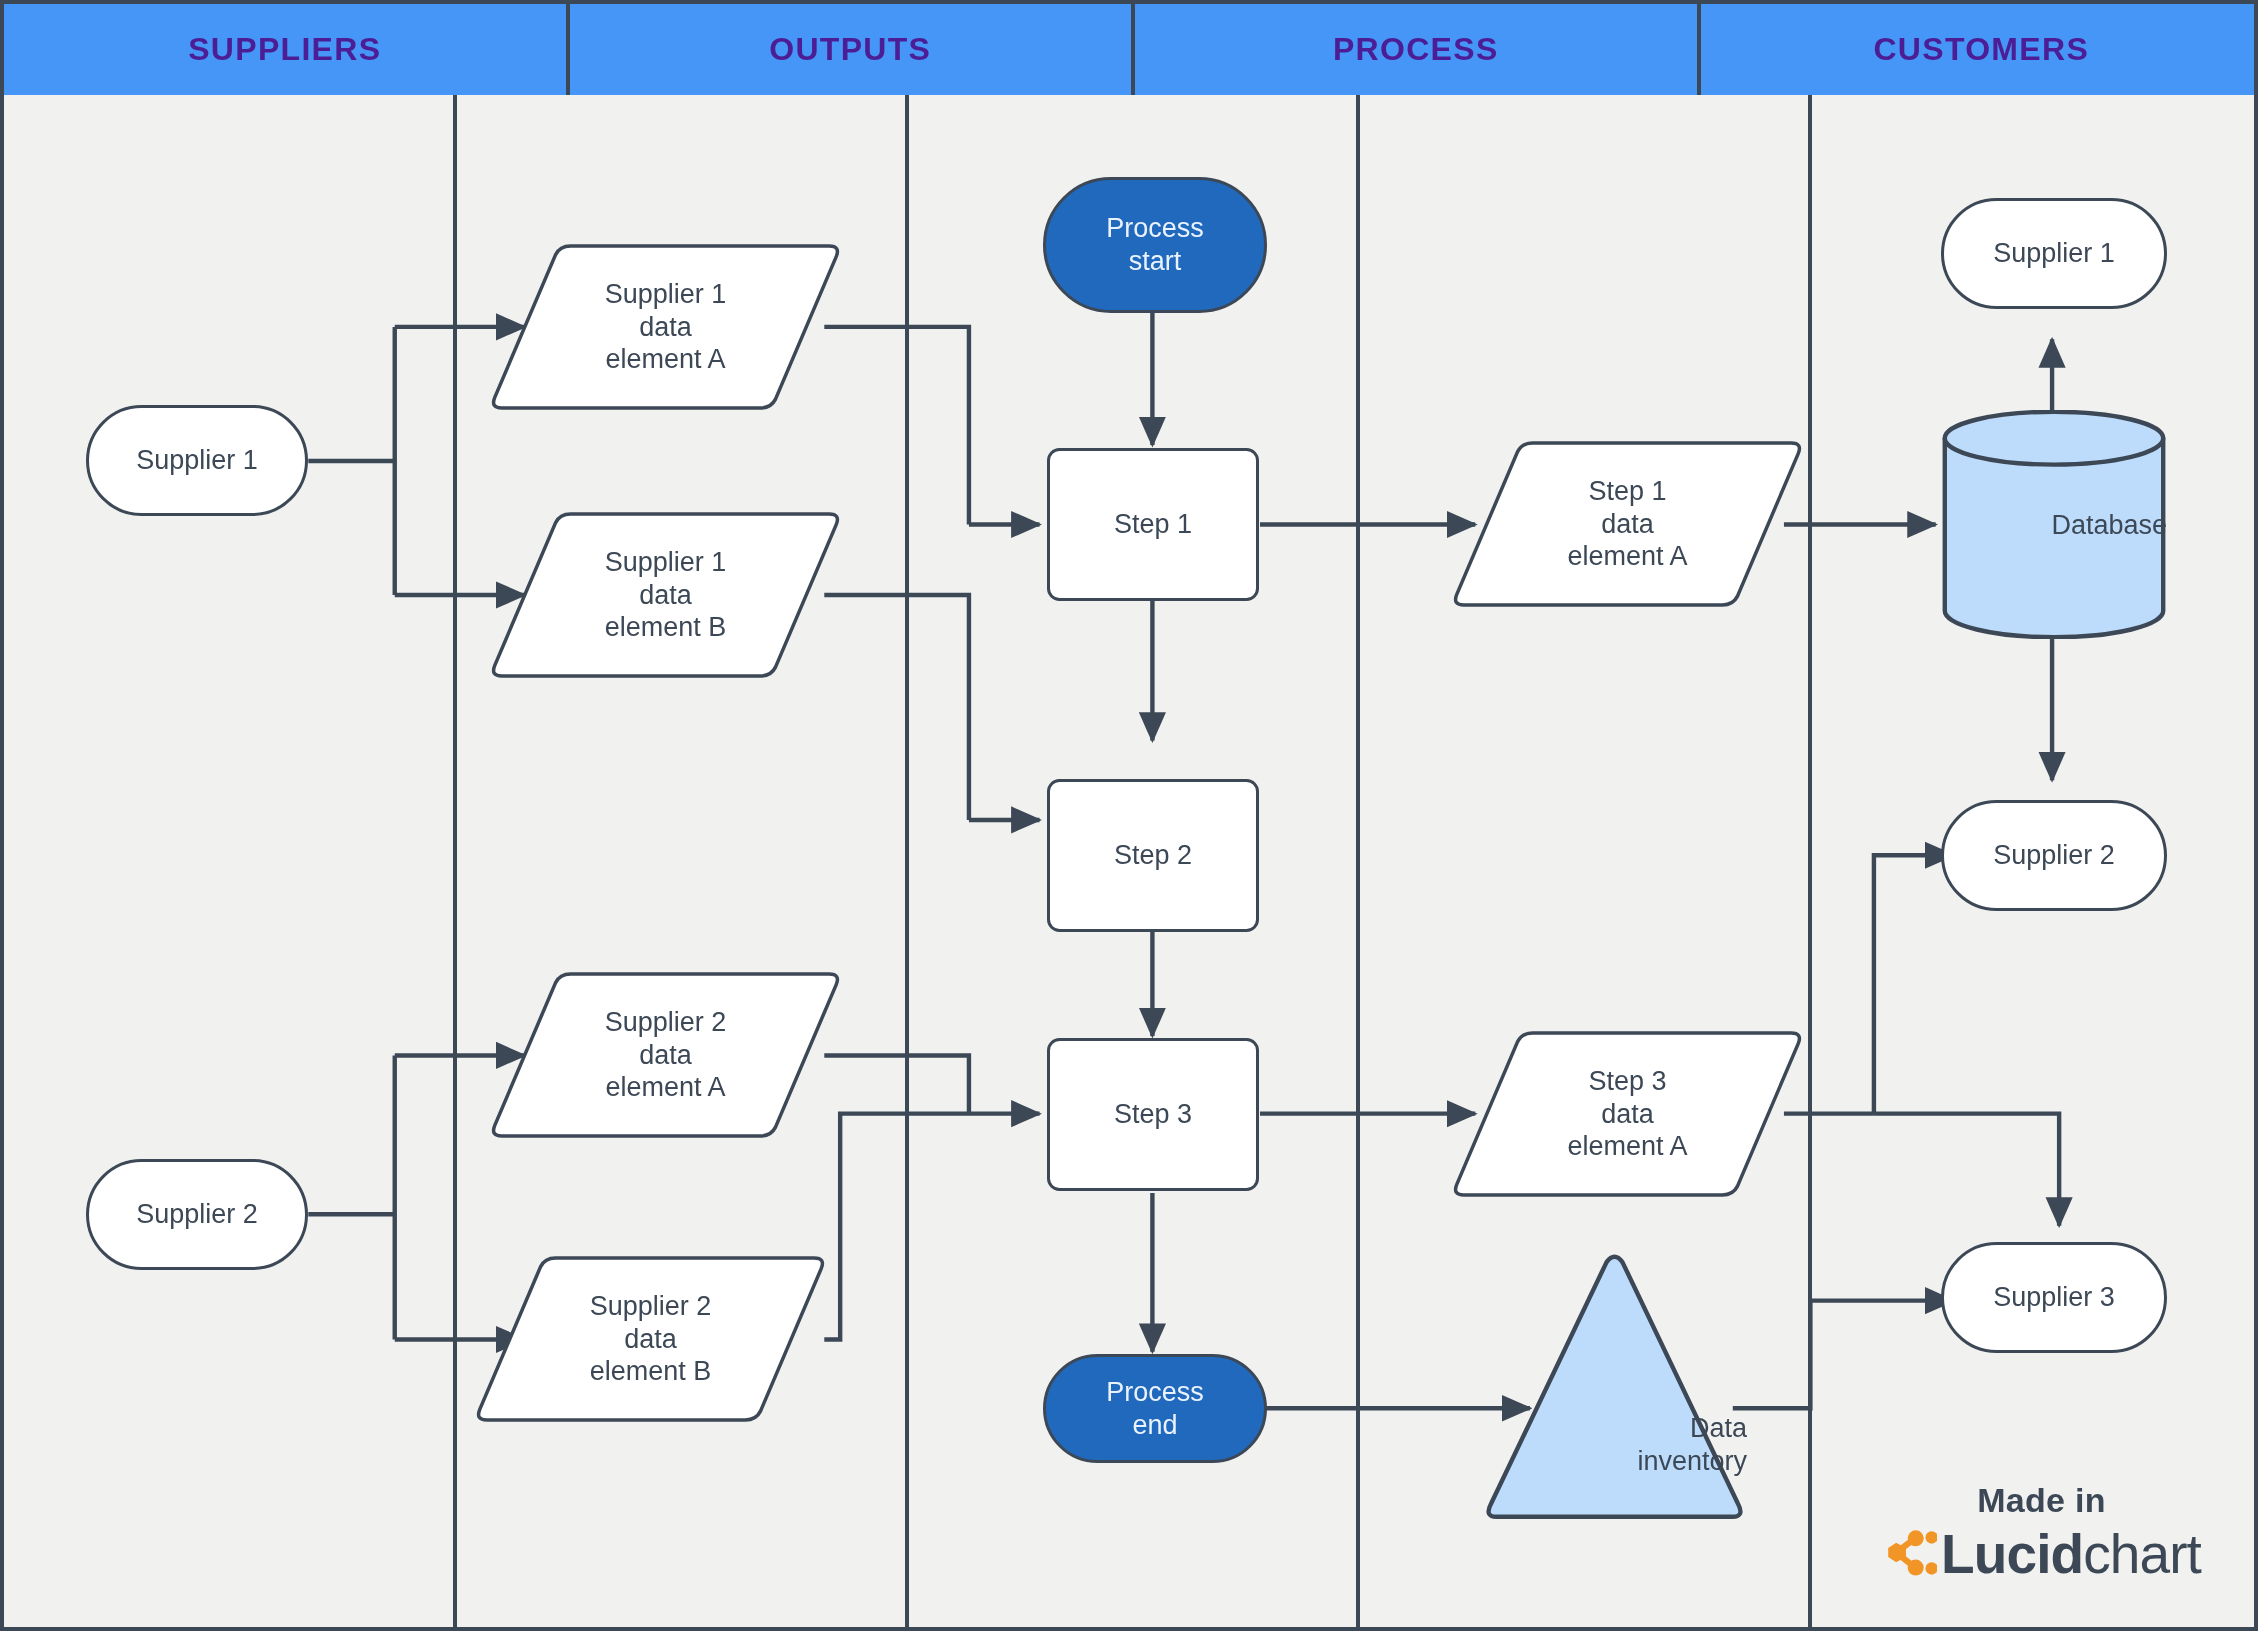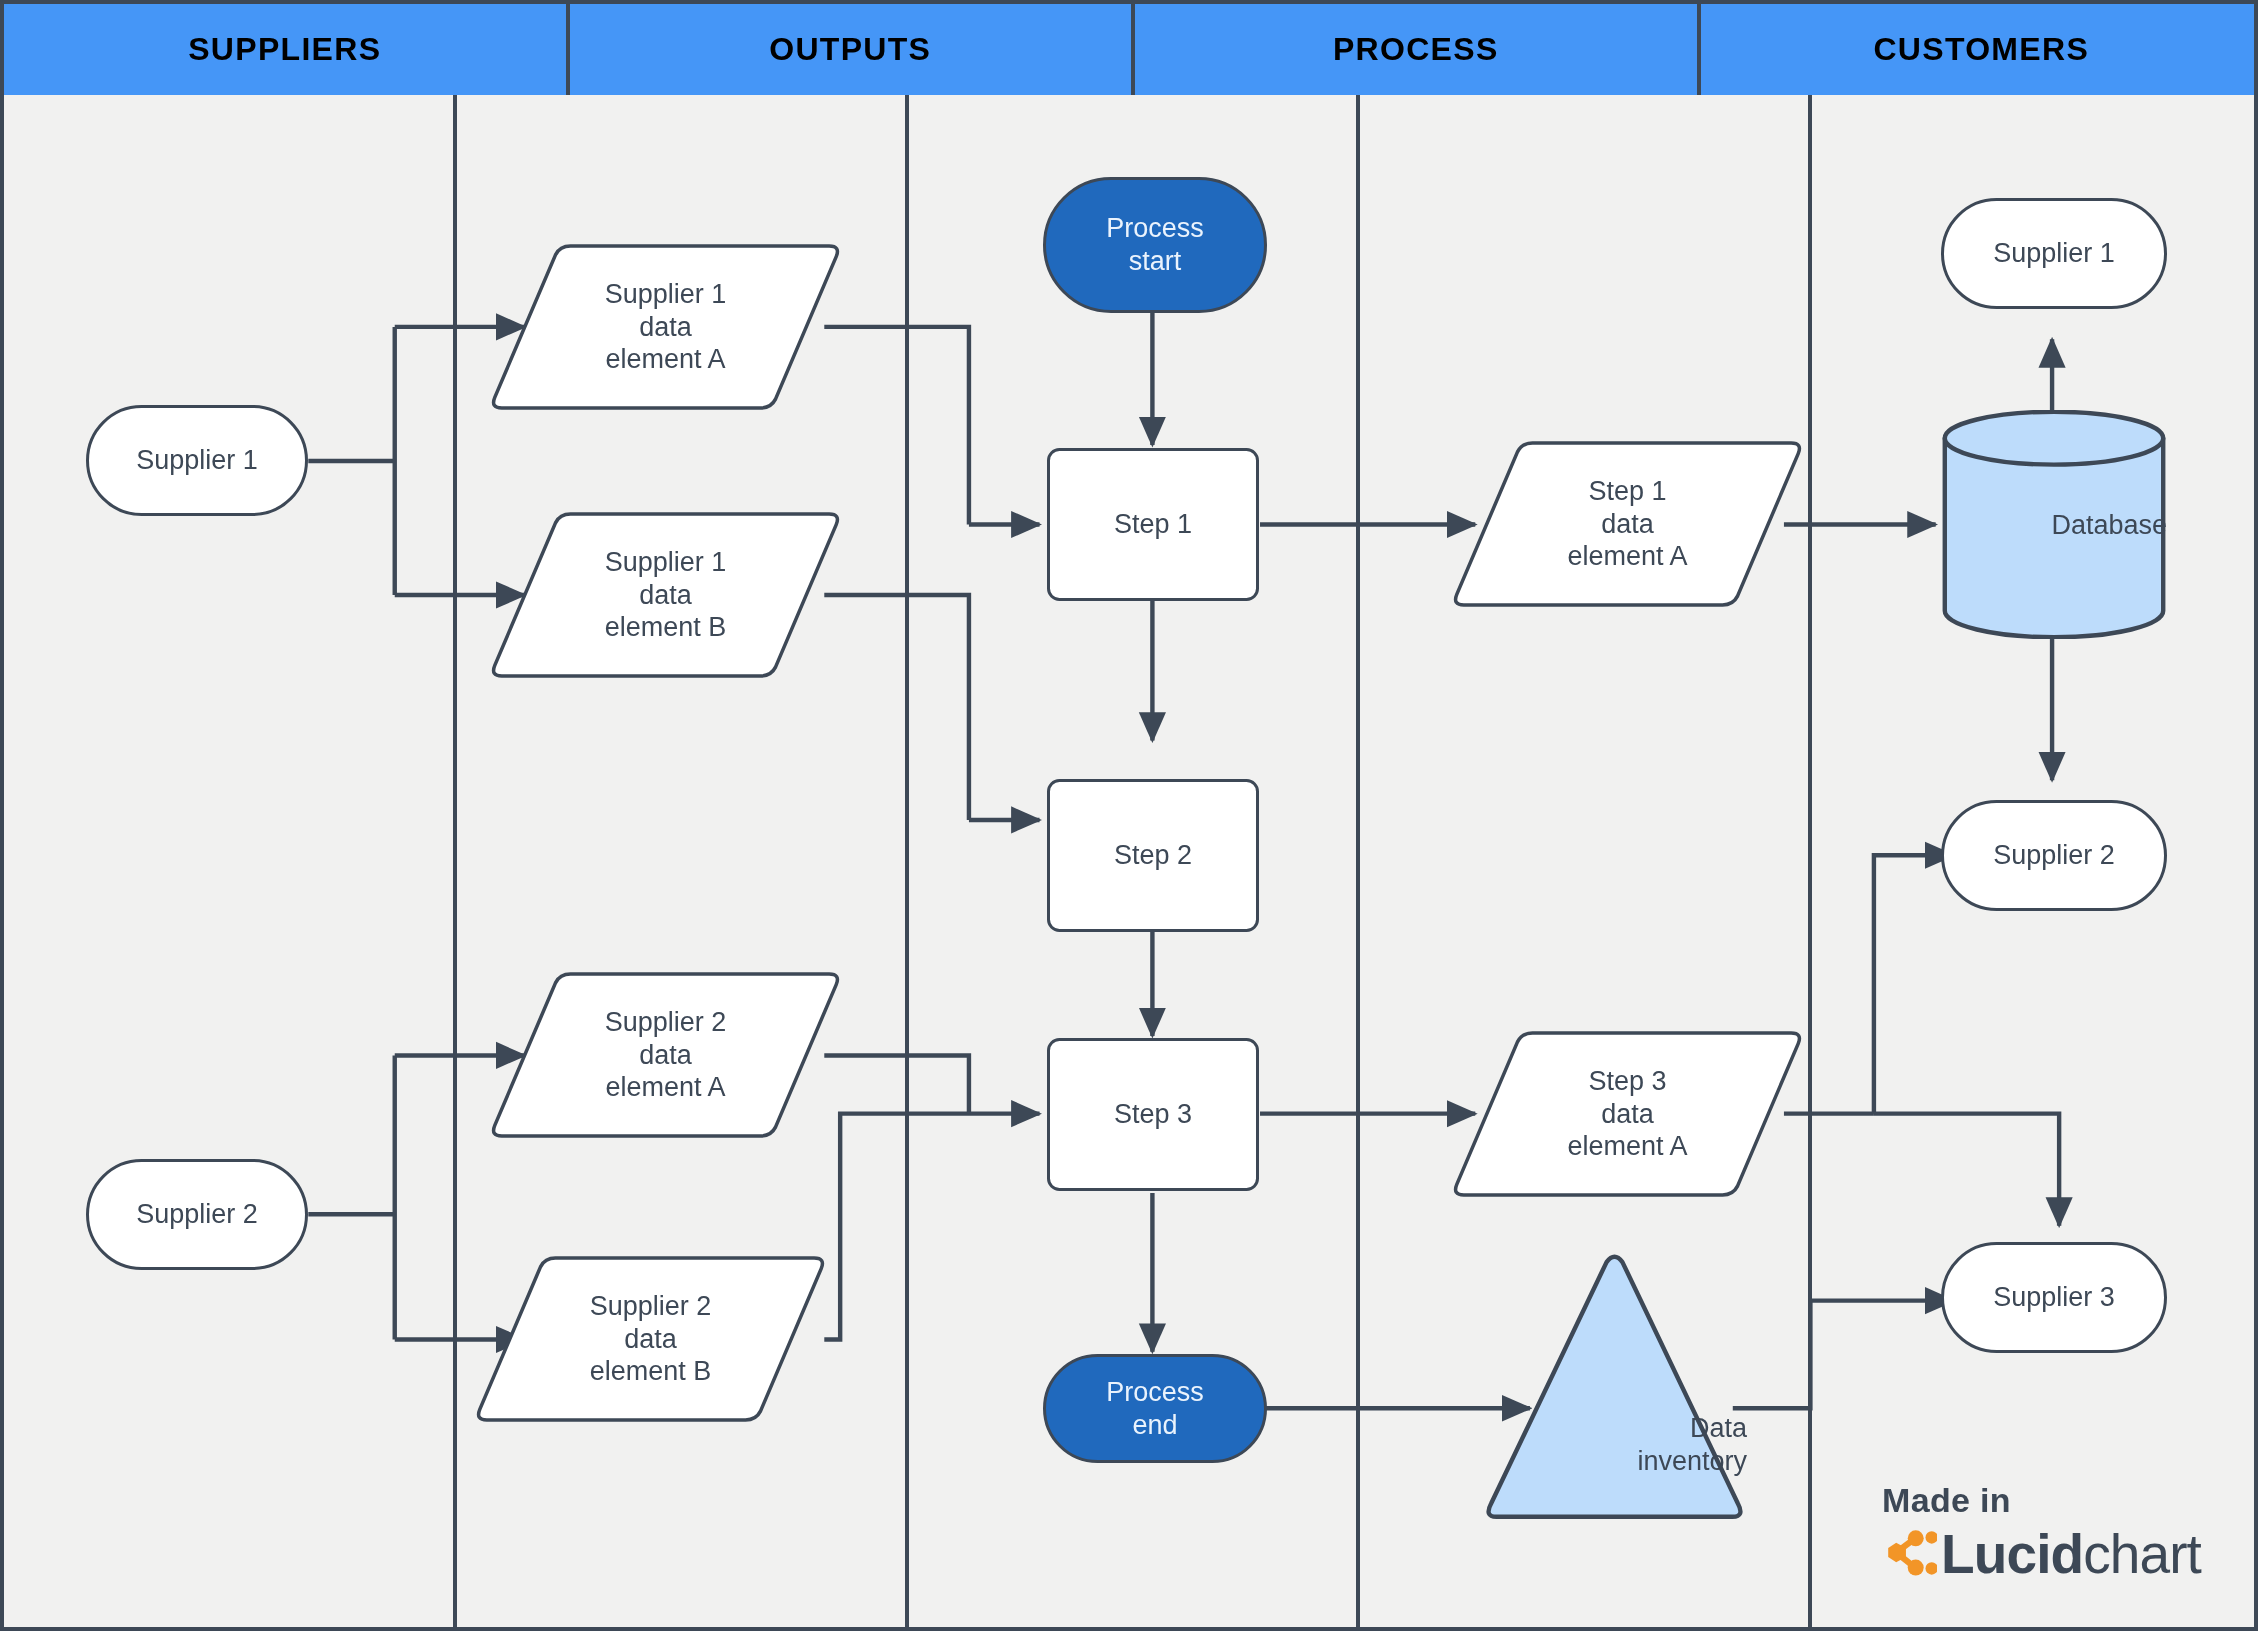--- a/index.html
+++ b/index.html
@@ -22,21 +22,21 @@
     position: absolute;
     left: 0; top: 0;
     width: 2258px;
     height: 91px;
     display: flex;
     background: #3d4856;
   }
   .header-cell {
     flex: 1 1 0;
     background: #4596f7;
-    color: #000000;
+    color: #4c1d95;
     font-size: 32px;
     font-weight: bold;
     letter-spacing: 1.3px;
     display: flex;
     align-items: center;
     justify-content: center;
     border-right: 4.4px solid #3d4856;
     box-sizing: border-box;
   }
   .header-cell:last-child { border-right: none; }
@@ -123,21 +123,21 @@
     line-height: 1.22;
     pointer-events: none;
   }
 
   
   #lucid-badge {
     position: absolute;
     right: 53px;
     bottom: 44px;
     z-index: 6;
-    text-align: left;
+    text-align: center;
     user-select: none;
   }
   #made-in {
     font-size: 34px;
     font-weight: bold;
     color: #3d4856;
     letter-spacing: 0.3px;
     margin-bottom: 5.3px;
   }
   #lucid-lockup {

